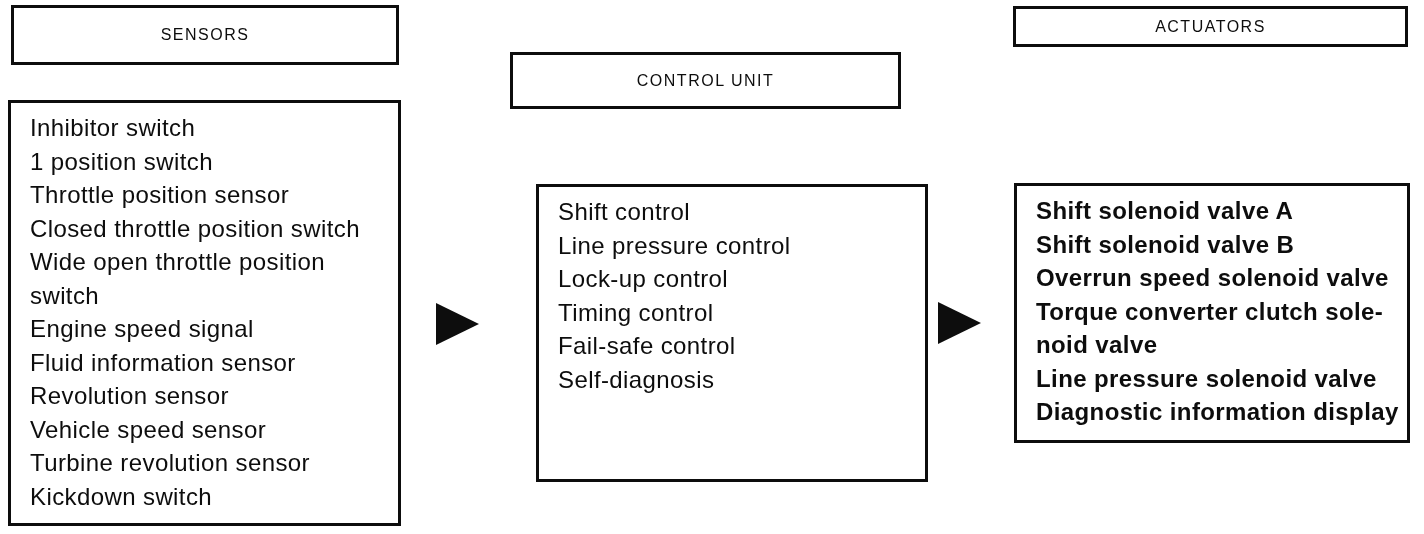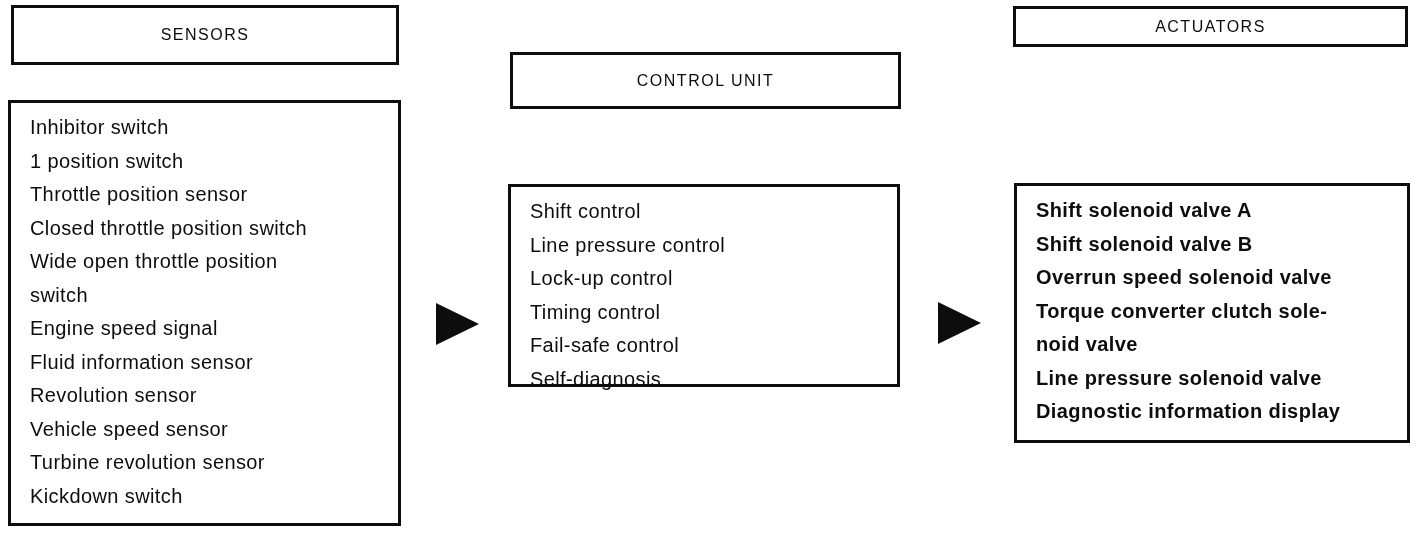--- a/index.html
+++ b/index.html
@@ -29,32 +29,32 @@
   }
   .header-label {
     font-size: 16px;
     letter-spacing: 1.5px;
     white-space: nowrap;
   }
   .list-box {
     padding: 8px 8px 0 19px;
   }
   .list-item {
-    font-size: 20px;
+    font-size: 24px;
     line-height: 33.5px;
     letter-spacing: 0.4px;
     white-space: pre-line;
   }
   
   .header-sensors   { left: 11px;   top: 5px; width: 388px; height: 60px; }
   .header-control   { left: 510px;  top: 6px; width: 391px; height: 57px; margin-top: 46px; }
   .header-actuators { left: 1013px; top: 6px; width: 395px; height: 41px; }
 
   .list-sensors     { left: 8px;    top: 100px; width: 393px; height: 426px; }
-  .list-control     { left: 508px;  top: 184px; width: 392px; height: 203px; }
+  .list-control     { left: 536px;  top: 184px; width: 392px; height: 298px; }
   .list-actuators   { left: 1014px; top: 183px; width: 396px; height: 260px; font-weight: bold; }
 
   .flow-arrow {
     position: absolute;
     width: 0;
     height: 0;
     border-top: 21px solid transparent;
     border-bottom: 21px solid transparent;
     border-left: 43px solid #0d0d0d;
   }

